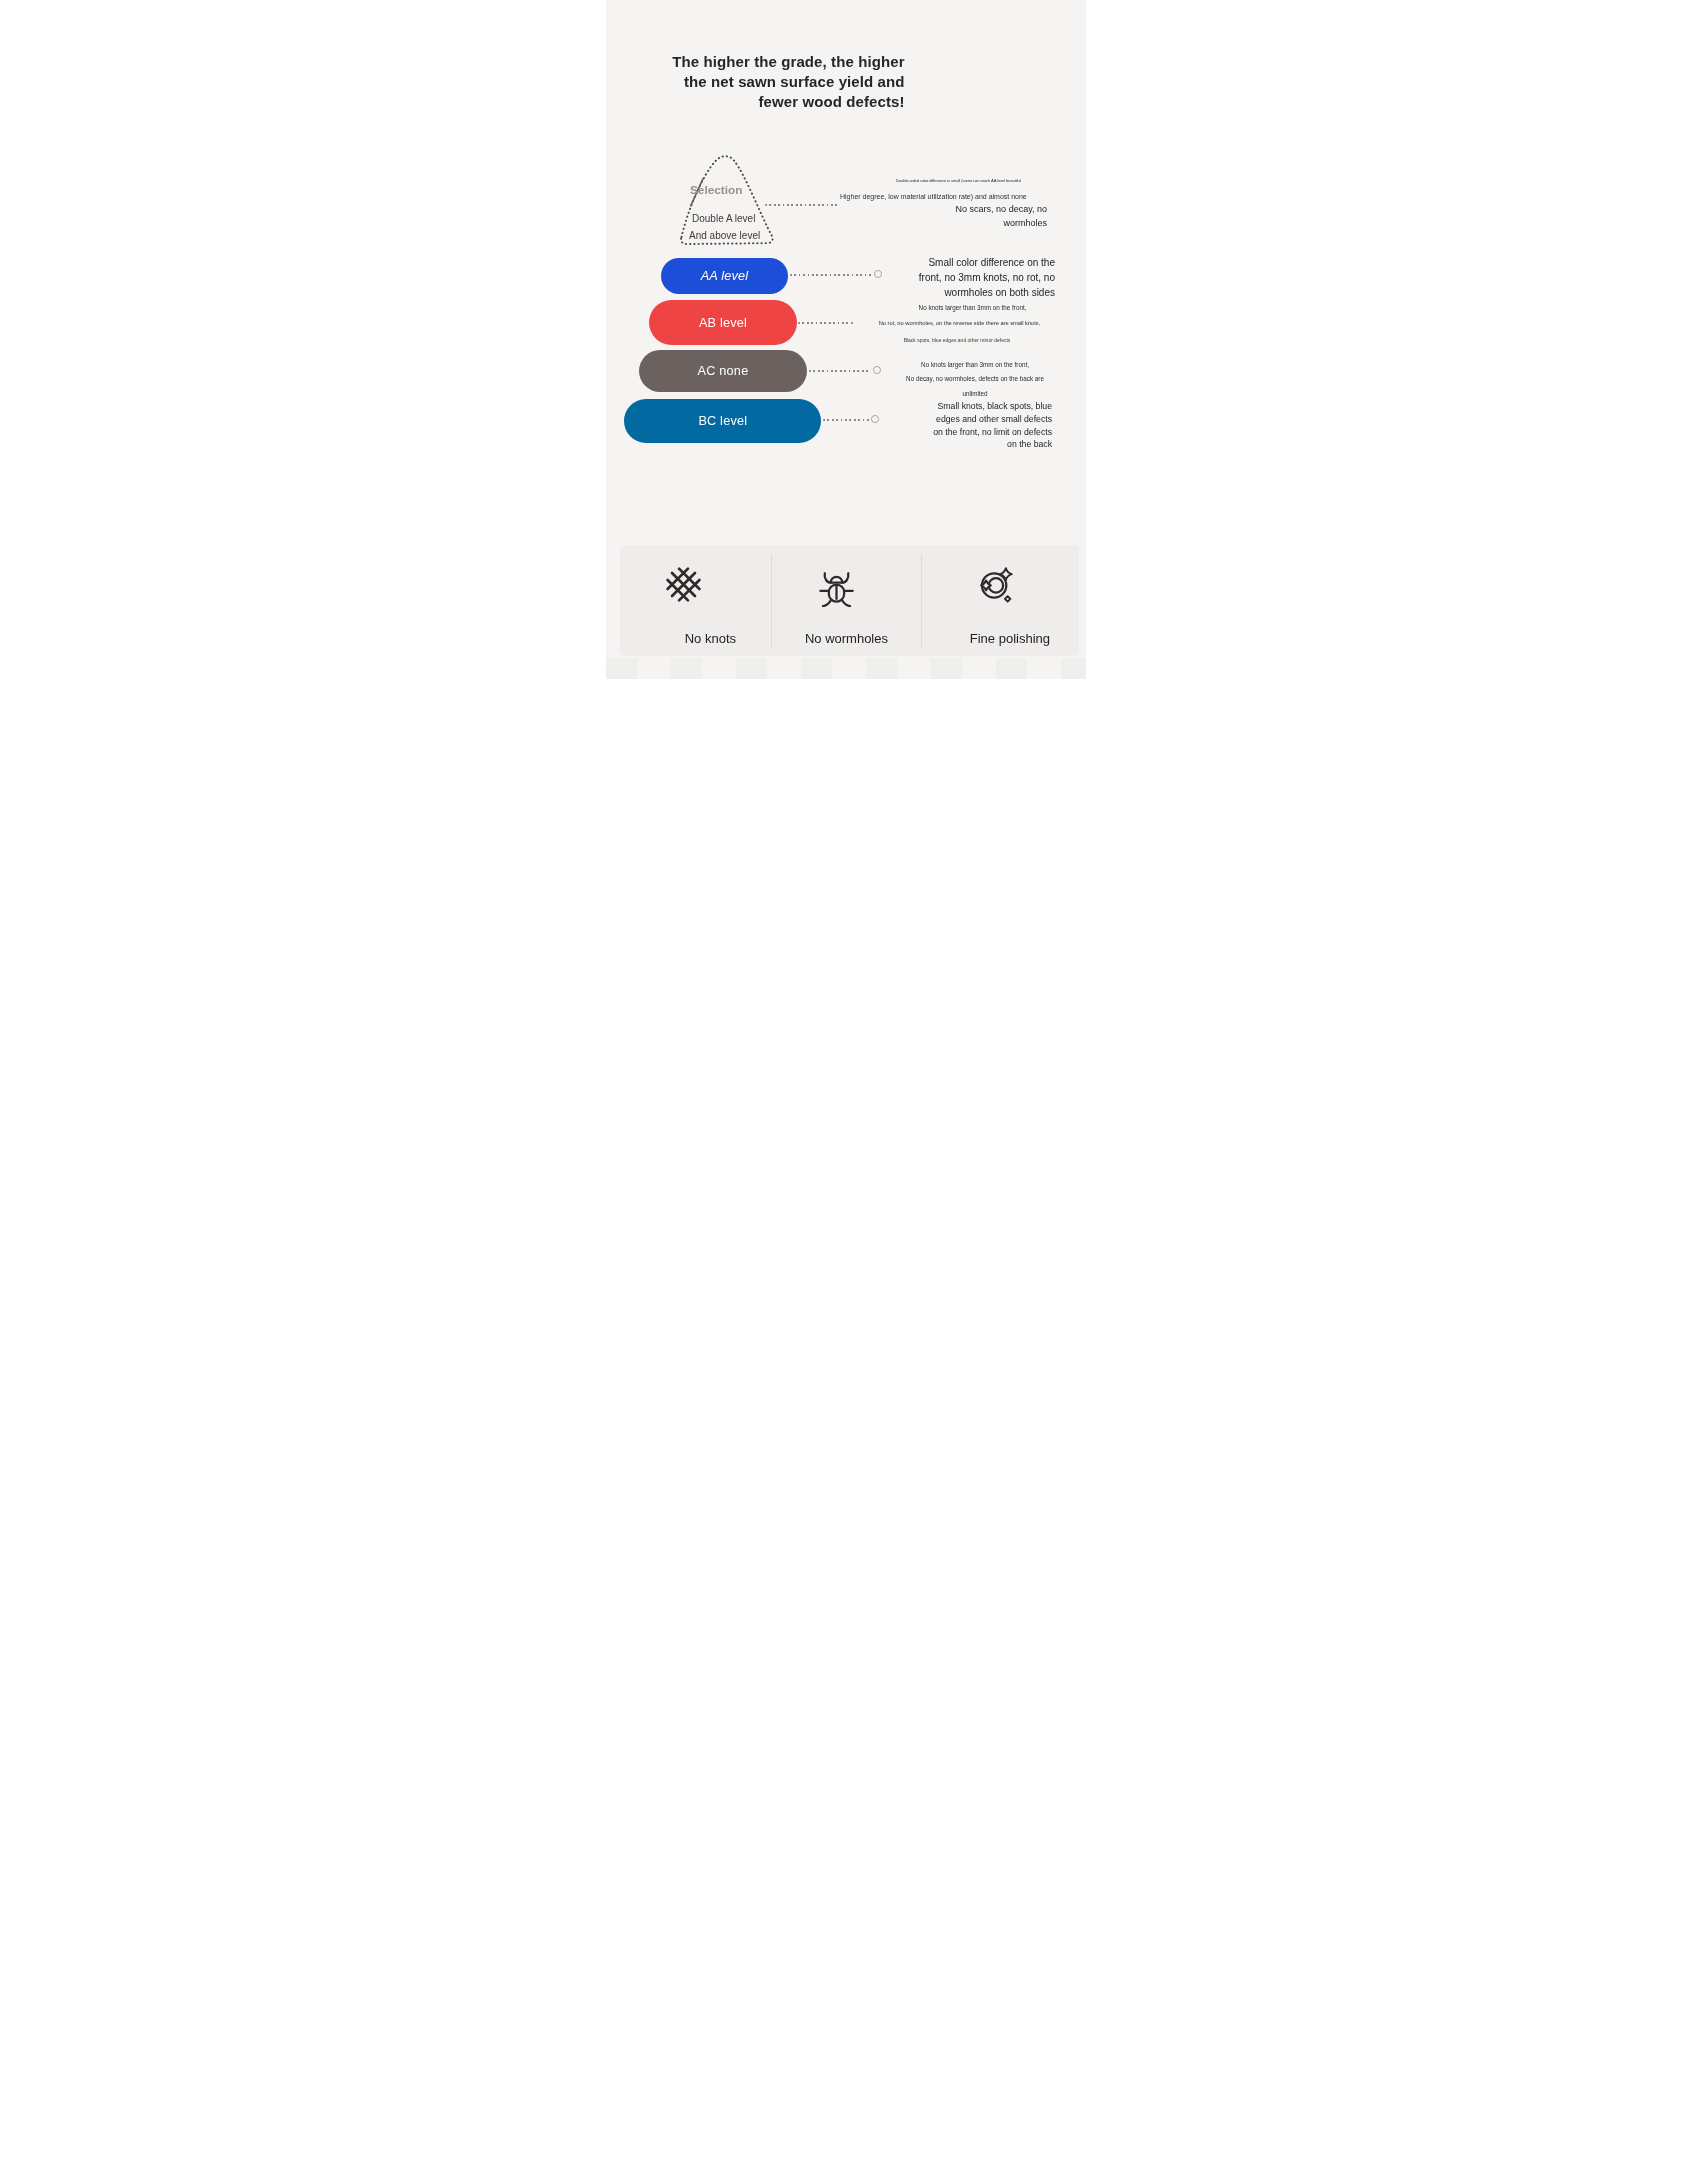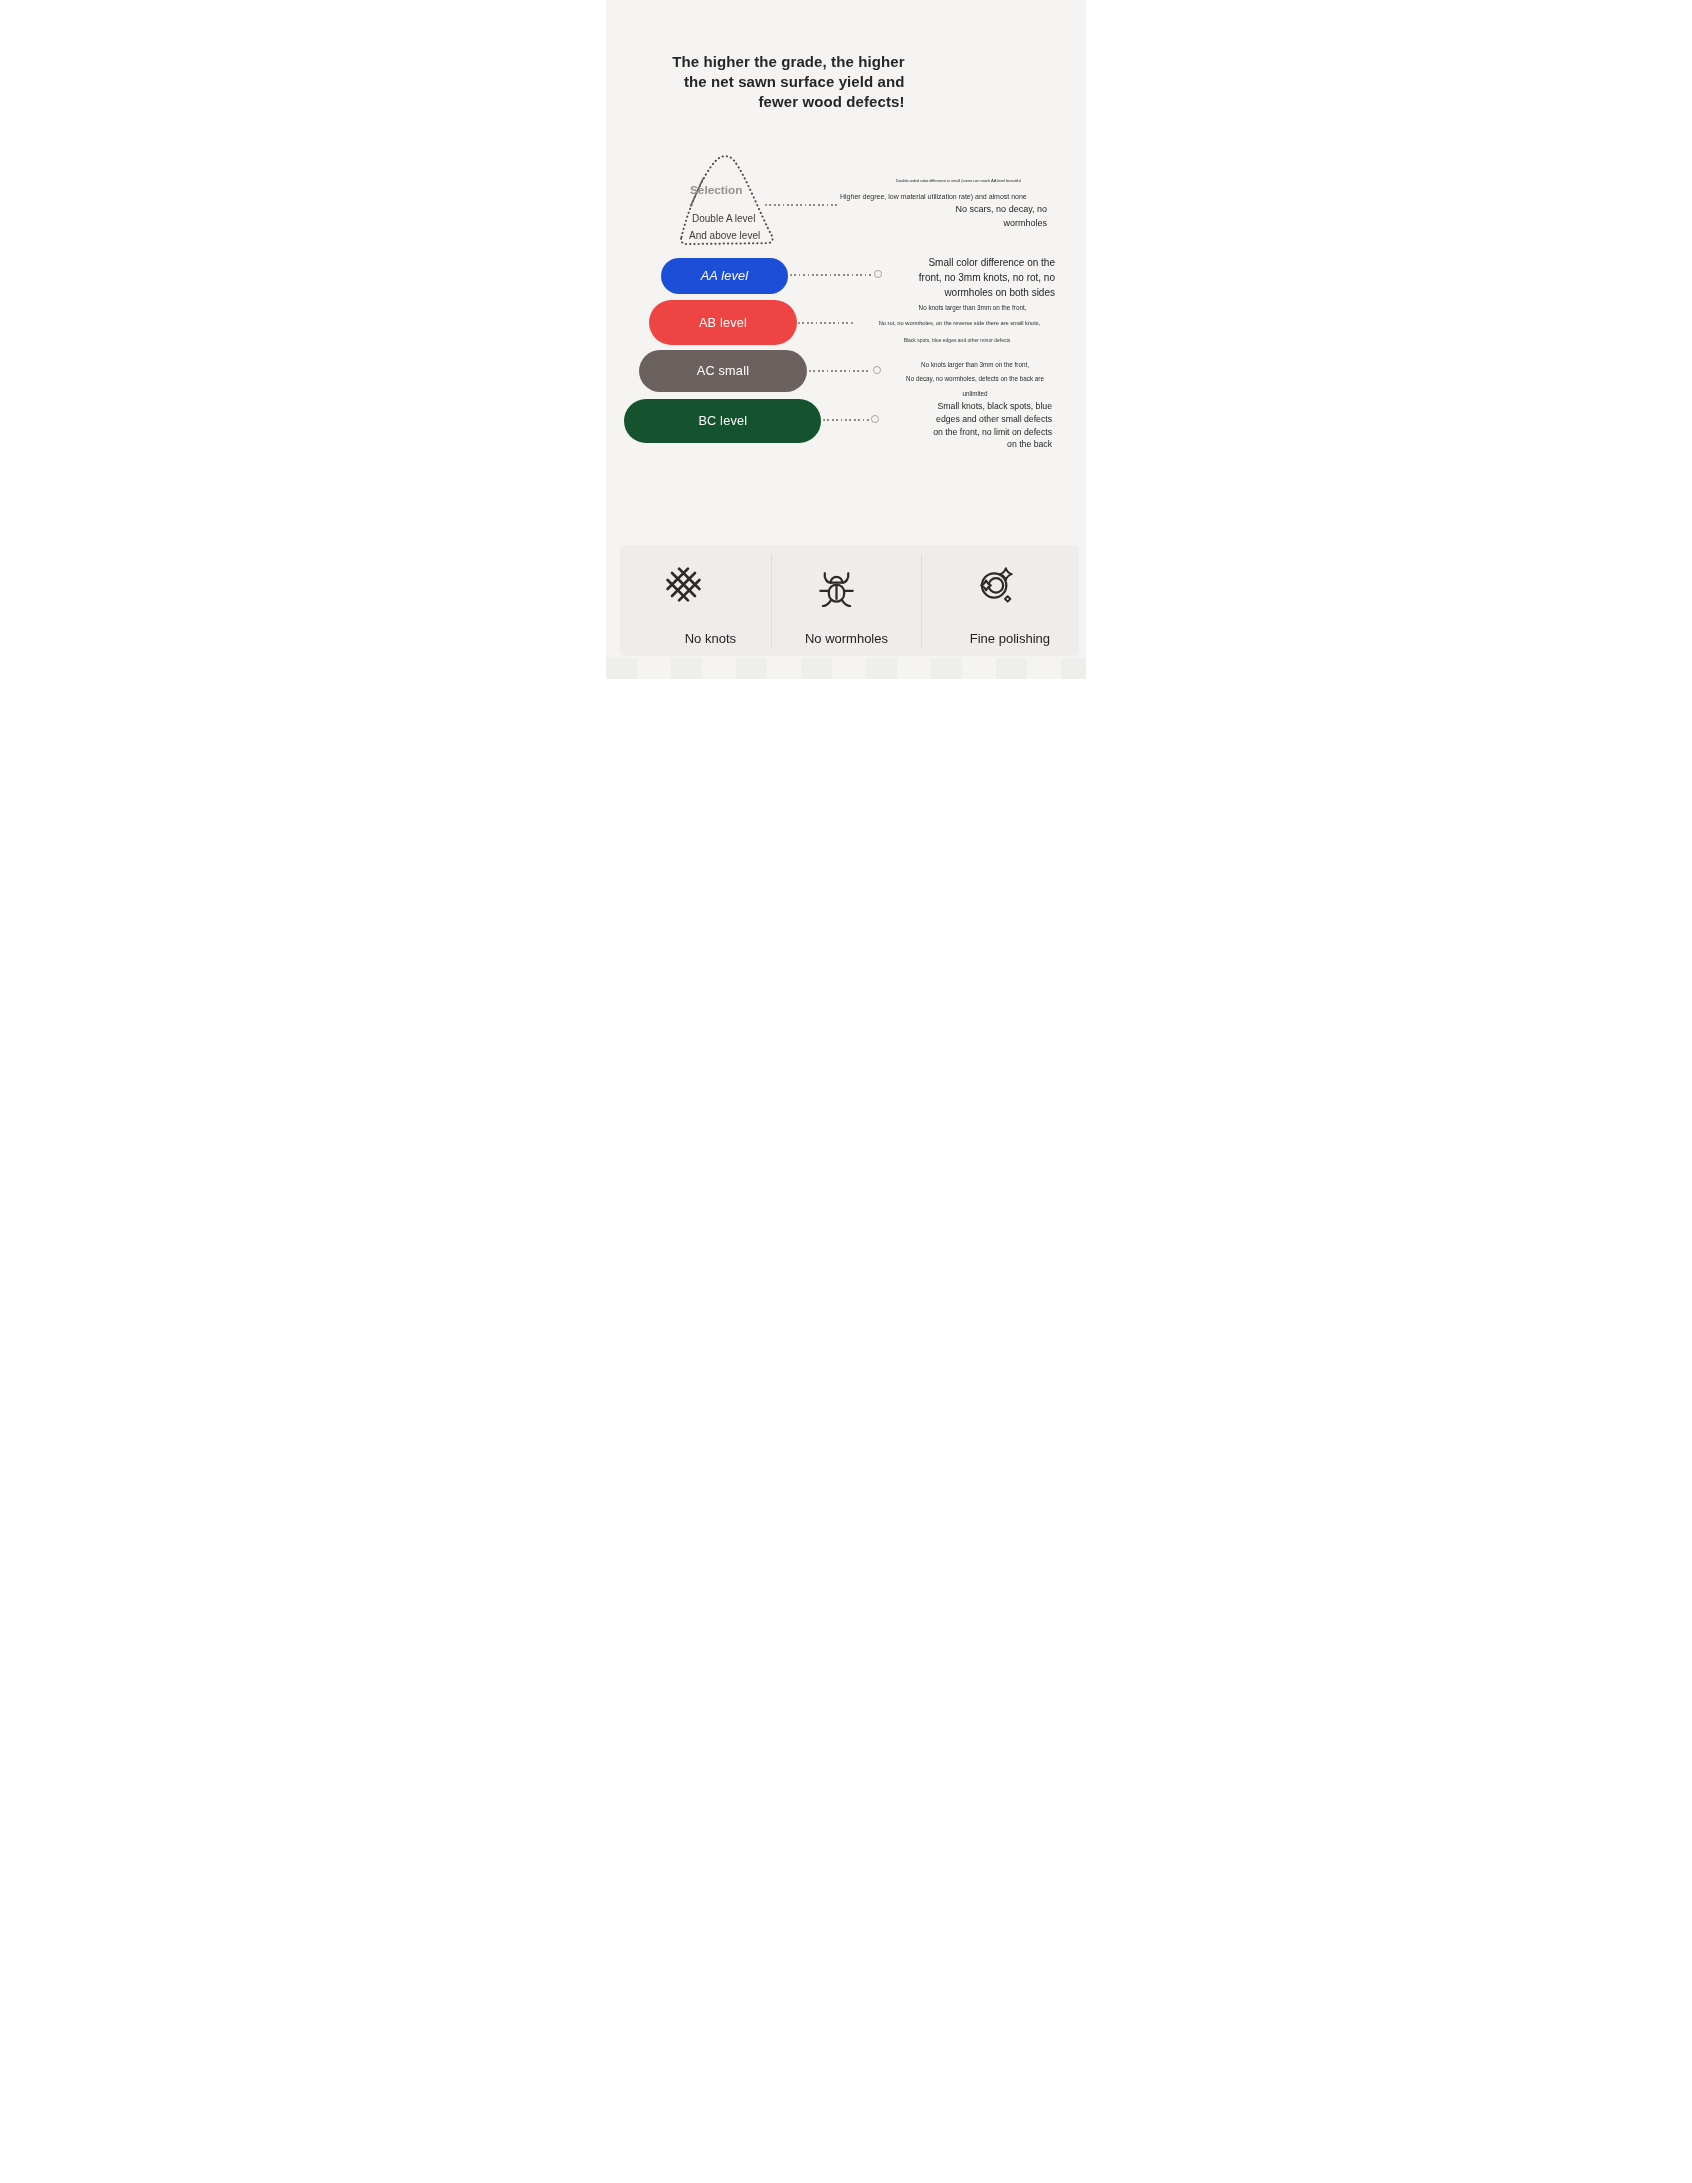--- a/index.html
+++ b/index.html
@@ -128,23 +128,23 @@
   <div class="abs ring ring-ac"></div>
   <div class="abs ring ring-bc"></div>
 
   <div class="abs pill pill-aa" style="background-color: #1d4ed8; font-style: italic;">
     <span>AA level</span>
   </div>
   <div class="abs pill pill-ab" style="background-color: #ef4444;">
     <span>AB level</span>
   </div>
   <div class="abs pill pill-ac" style="background-color: rgb(107, 98, 95);">
-    <span>AC small</span>
-  </div>
-  <div class="abs pill pill-bc" style="background-color: #14532d;">
+    <span>AC none</span>
+  </div>
+  <div class="abs pill pill-bc" style="background-color: #0369a1;">
     <span>BC level</span>
   </div>
 
   <div class="abs note-small">Double-sided color difference is small (some can reach AA level beautiful</div>
   <div class="abs note-mid">Higher degree, low material utilization rate) and almost none</div>
   <div class="abs note-main pre">No scars, no decay, no
 wormholes</div>
 
   <div class="abs desc-aa pre">Small color difference on the
 front, no 3mm knots, no rot, no

